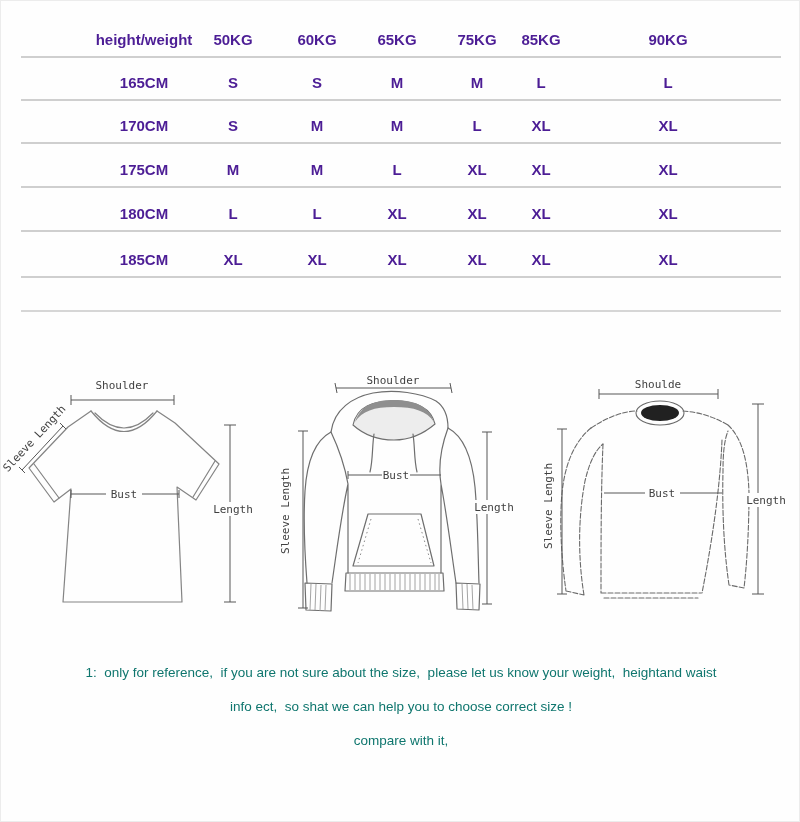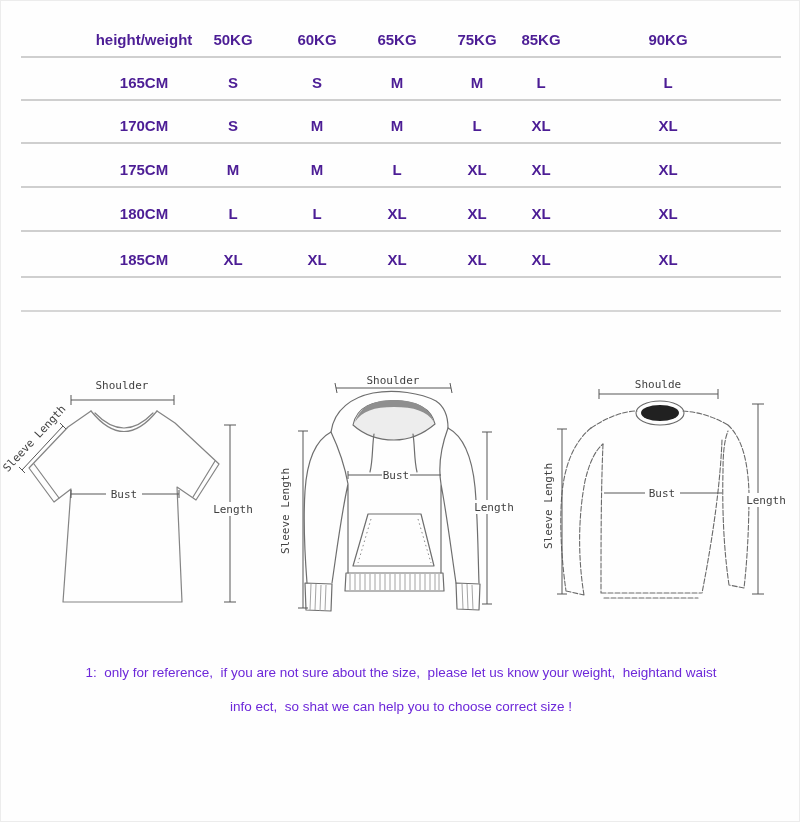--- a/index.html
+++ b/index.html
@@ -31,21 +31,21 @@
   .ann{fill:none;stroke:#565656;stroke-width:1;}
   .stitch{fill:none;stroke:#8a8a8a;stroke-width:1;stroke-dasharray:1.5 3;}
   .dlabel{
     font-family:"DejaVu Sans Mono",monospace;font-size:11px;fill:#3f3f3f;
     text-anchor:middle;
   }
   .mask{fill:#fefefe;stroke:none;}
   
   .notes{position:absolute;top:655px;left:0;width:800px;text-align:center;}
   .note{
-    line-height:34px;height:34px;font-size:13.5px;color:#6d28d9;
+    line-height:34px;height:34px;font-size:13.5px;color:#0f766e;
     white-space:pre-wrap;font-weight:500;
   }
 </style>
 </head>
 <body>
 
 <div class="page">
 
   <div class="size-table">
     <div class="t-row hdr">
@@ -185,15 +185,16 @@
       <text class="dlabel" x="657" y="67">Shoulde</text>
       <text class="dlabel" transform="rotate(-90 551 185)" x="551" y="185">Sleeve Length</text>
       <text class="dlabel" x="661" y="176">Bust</text>
       <text class="dlabel" x="765" y="183">Length</text>
     </g>
   </svg>
 
   <div class="notes">
     <div class="note">1:  only for reference,  if you are not sure about the size,  please let us know your weight,  heightand waist</div>
     <div class="note">info ect,  so shat we can help you to choose correct size !</div>
+    <div class="note">compare with it,</div>
   </div>
 
 </div>
 
 </body></html>

